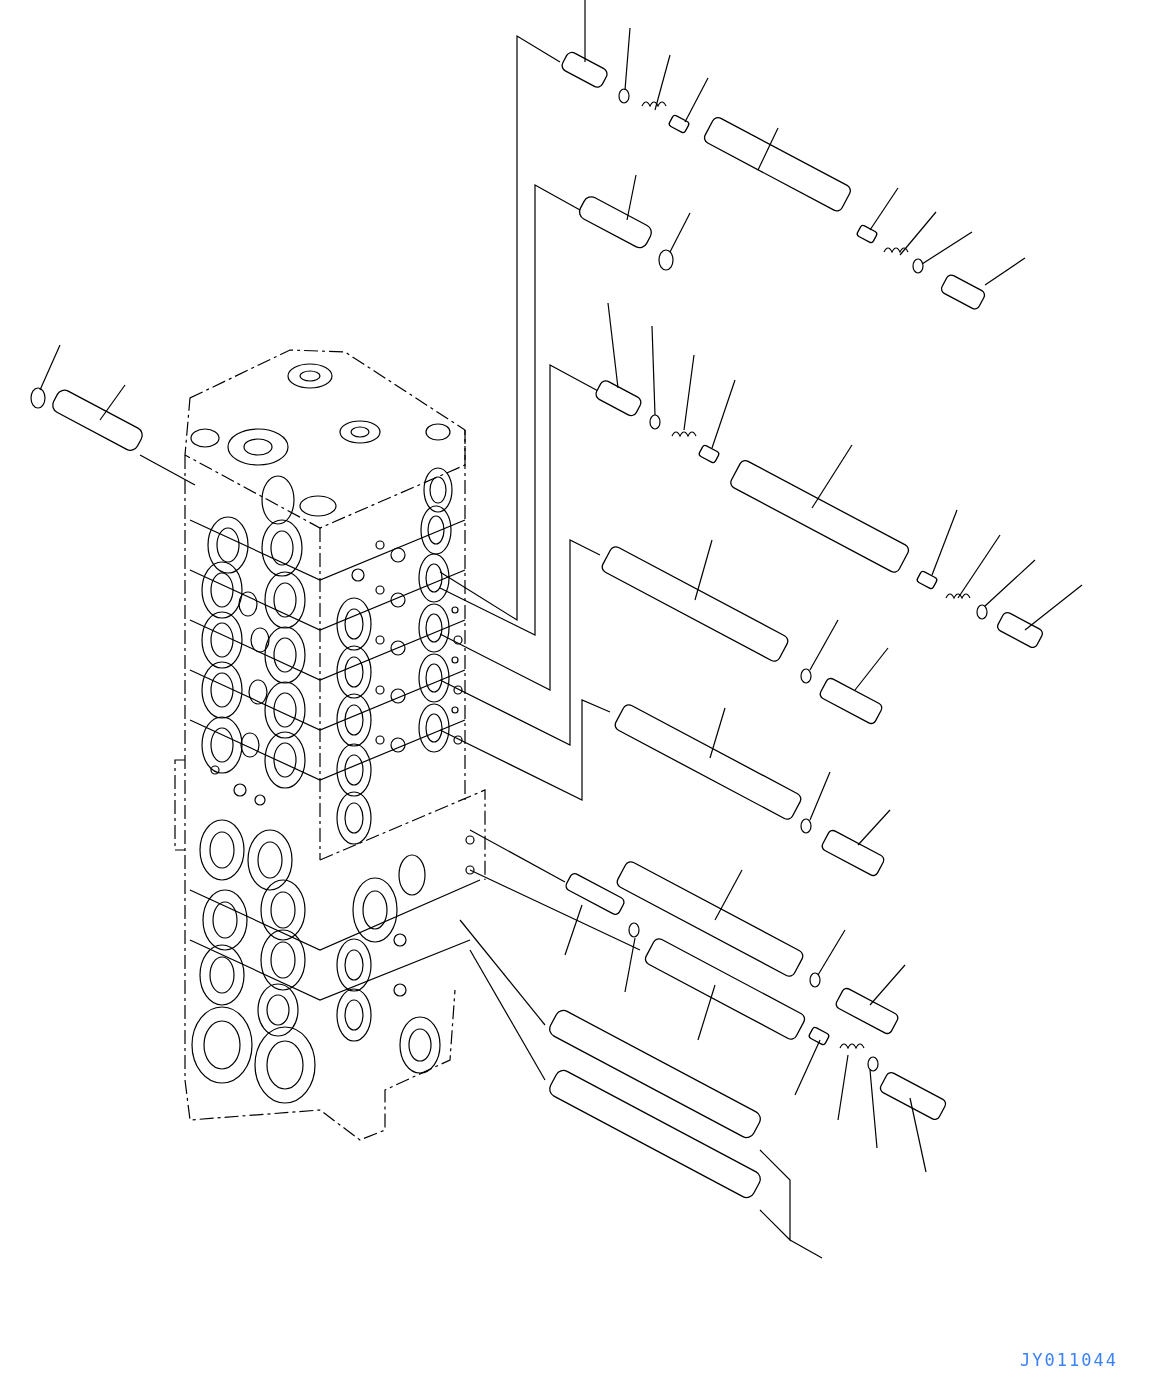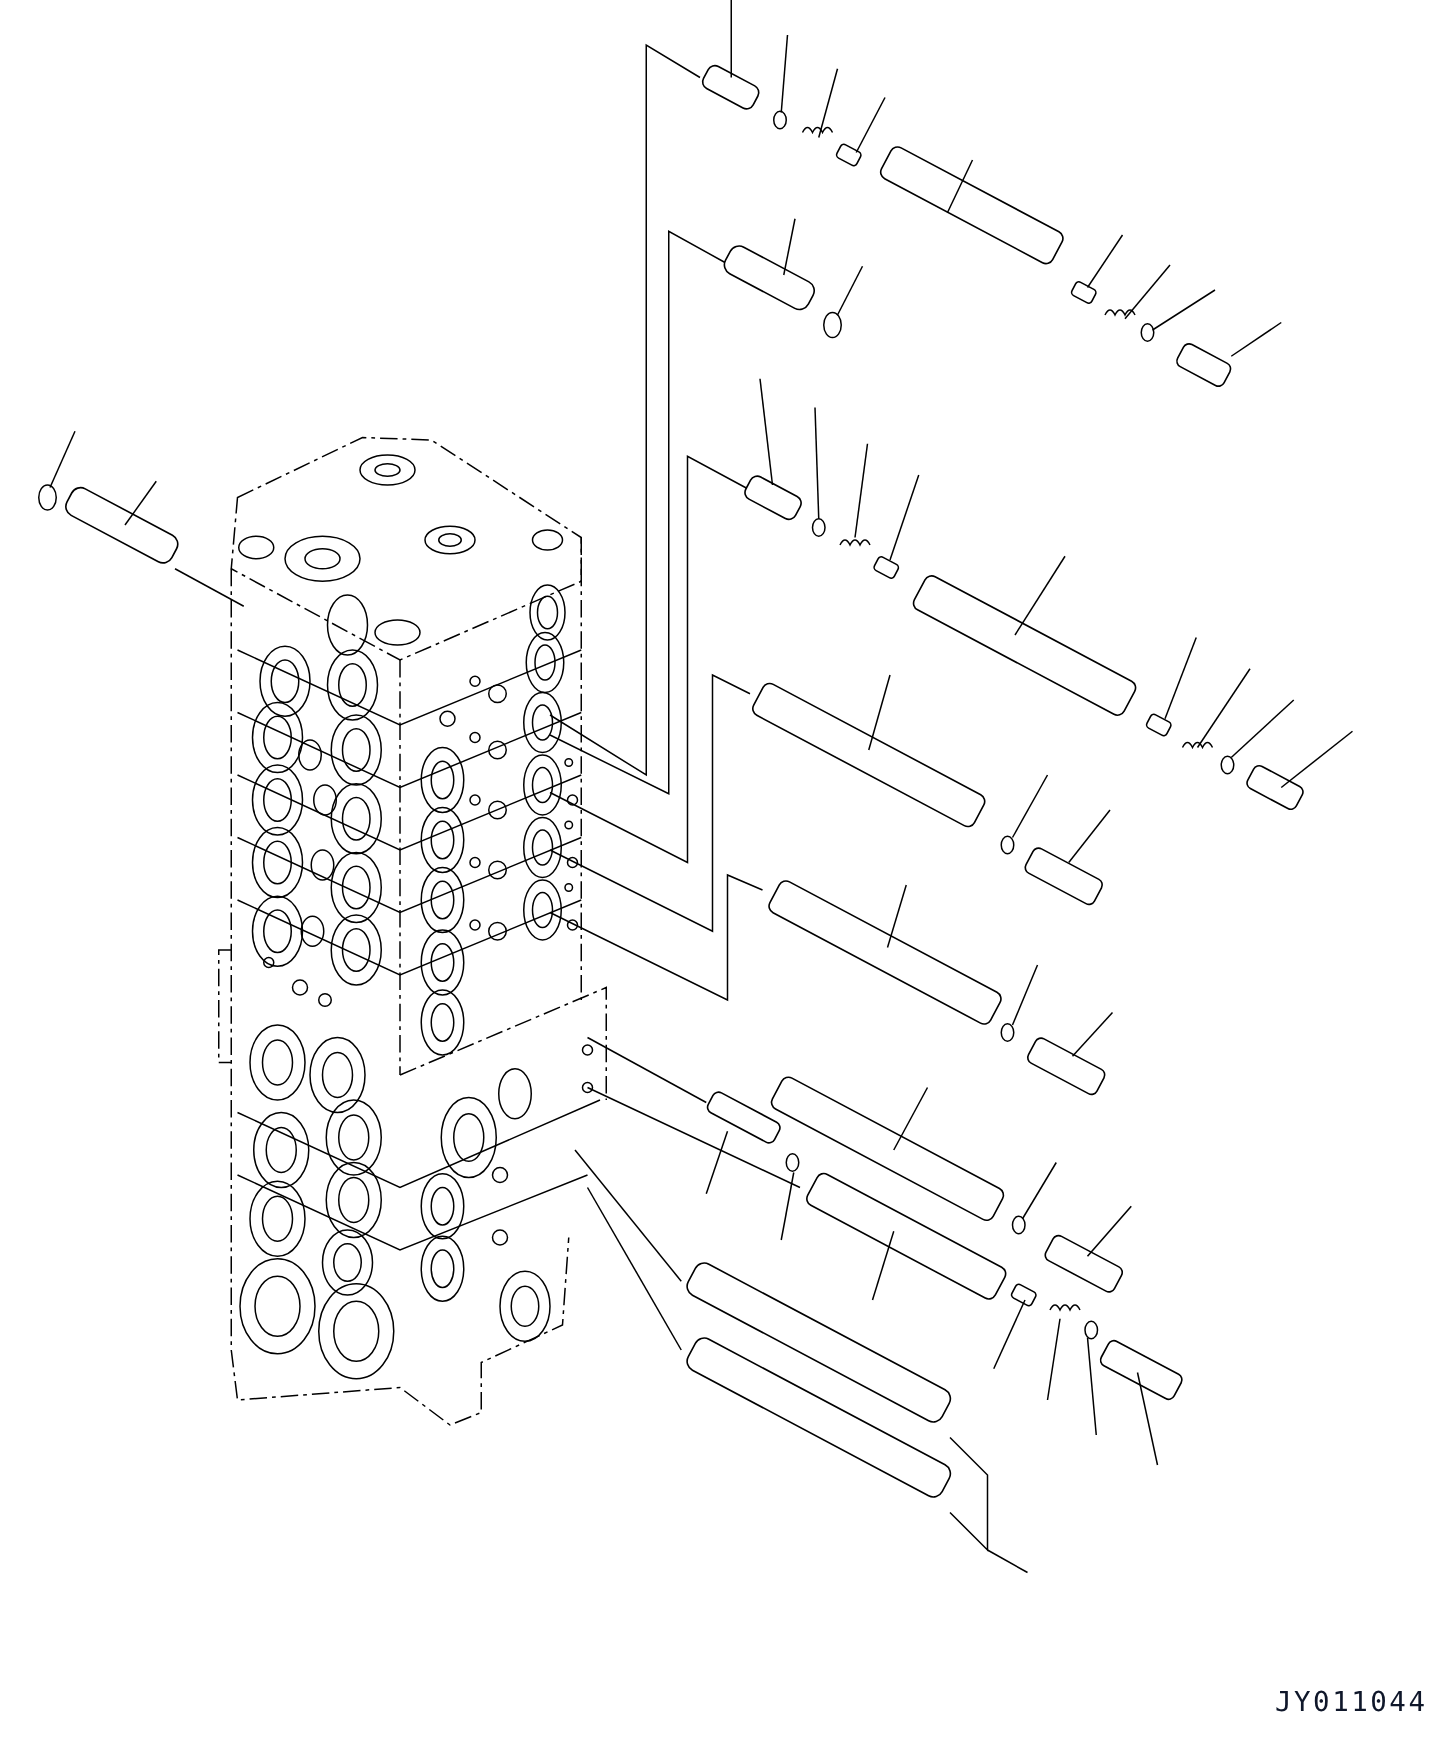--- a/index.html
+++ b/index.html
@@ -1,21 +1,21 @@
 <!DOCTYPE html>
 <html><head>
 <meta charset="utf-8">
 <style>
   html,body{margin:0;padding:0;background:#fff;}
   #canvas{position:relative;width:1162px;height:1398px;background:#fff;overflow:hidden;}
   svg{position:absolute;left:0;top:0;}
   .ln{stroke:#000;stroke-width:1.2;fill:none;}
   .part{stroke:#000;stroke-width:1.3;fill:#fff;}
   .dash{stroke:#000;stroke-width:1.2;fill:none;stroke-dasharray:14 4 3 4;}
-  #code{position:absolute;left:1020px;top:1350px;font-family:"DejaVu Sans Mono",monospace;font-size:22px;letter-spacing:2px;color:#0f172a;}
+  #code{position:absolute;left:1020px;top:1350px;font-family:"DejaVu Sans Mono",monospace;font-size:17px;letter-spacing:2px;color:#3b82f6;}
 </style>
 </head>
 <body>
 
 <div id="canvas">
 <svg width="1162" height="1398" viewBox="0 0 1162 1398">
 
   <g>
 
     <path class="dash" d="M190 398 L290 350 L345 352 L465 430 L465 465 L320 528 L185 455 Z"></path>

